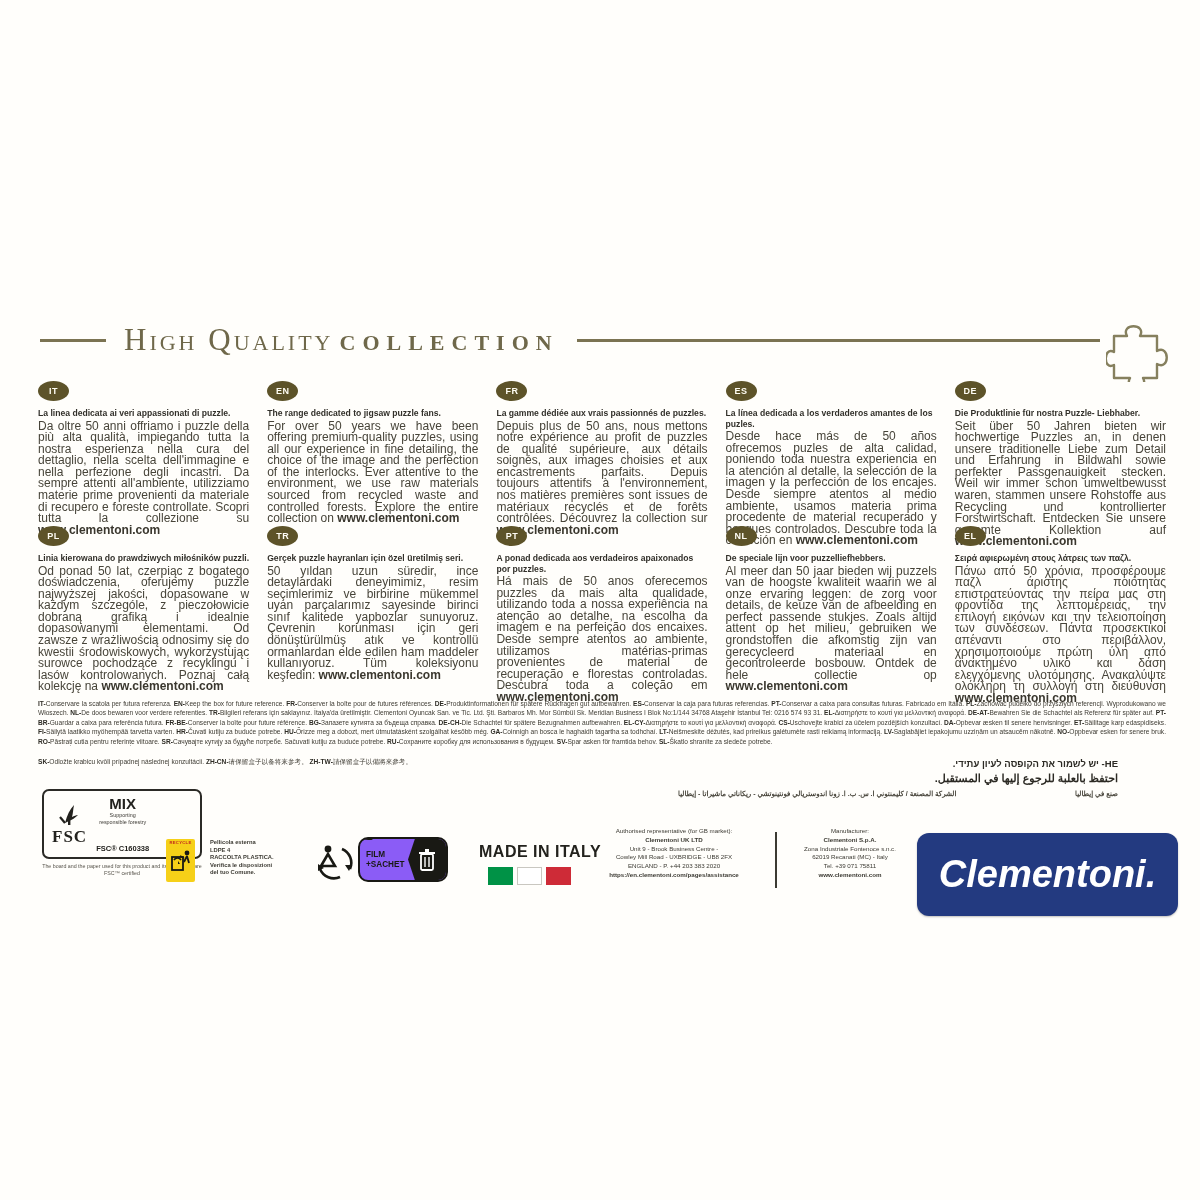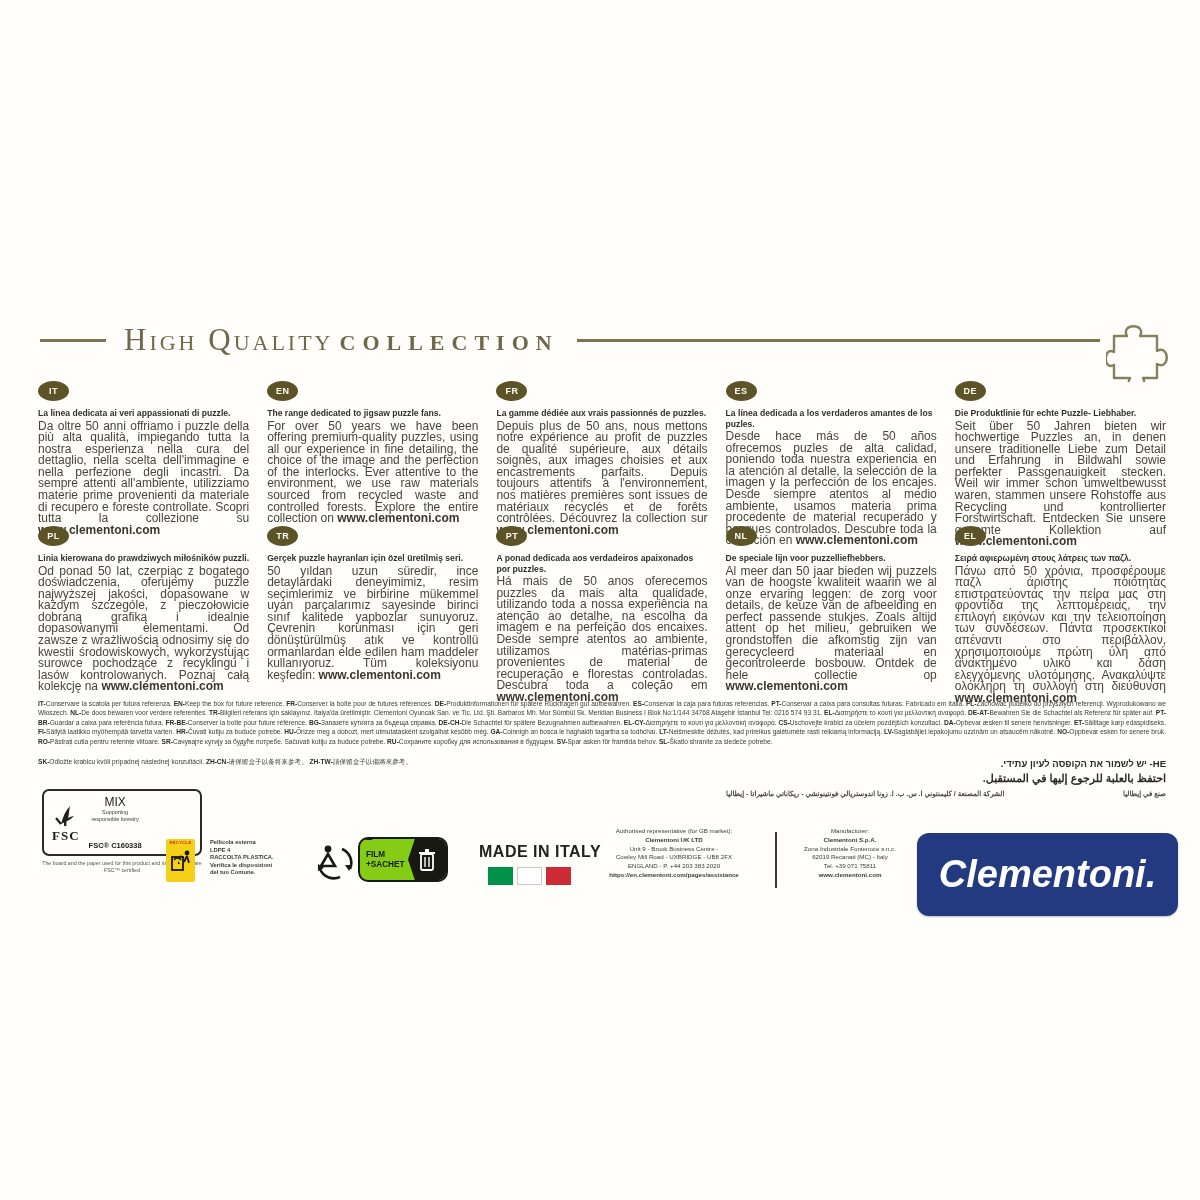--- a/index.html
+++ b/index.html
@@ -25,53 +25,53 @@
                 display:flex; align-items:center; justify-content:center;
                 font-size:9px; font-weight:bold; letter-spacing:0.5px; margin-bottom:7px; }
   .lang-heading { font-size:8.6px; font-weight:bold; color:#32302a; line-height:10.5px; margin-bottom:2px; }
   .lang-body { font-size:12px; line-height:11.6px; color:#474439; text-align:justify; }
   .lang-body b { color:#3a372e; }
 
   
   .notice { position:absolute; left:38px; top:699px; width:1128px;
             font-size:6.6px; line-height:9.4px; color:#3e3b33; text-align:justify; }
   .notice b { color:#2e2c25; }
-  .notice-tail-row { position:absolute; left:38px; top:757px; width:1128px; display:flex; justify-content:space-between; }
+  .notice-tail-row { position:absolute; left:38px; top:757px; width:1128px; display:flex; justify-content:flex-start; }
   .notice-tail { width:640px; font-size:6.6px; line-height:9.4px; color:#3e3b33; text-align:left; }
   .notice-tail b { color:#2e2c25; }
 
   
   .rtl-block { width:440px; text-align:right; direction:rtl; }
   .hebrew-line { font-size:9.5px; font-weight:bold; color:#2c2a24; line-height:13px; }
   .arabic-line { font-size:11px; font-weight:bold; color:#2c2a24; line-height:16px; }
   .arabic-small-row { display:flex; flex-direction:row; justify-content:space-between; direction:rtl; margin-top:4px; }
   .arabic-small { font-size:7px; color:#4a473d; font-weight:bold; }
 
   
   .fsc-wrap { position:absolute; left:42px; top:789px; width:170px; }
   .fsc-box { border:2px solid #2b2a26; border-radius:7px; padding:4px 8px; display:flex; gap:9px;
              align-items:center; width:160px; background:#fffefb; }
   .fsc-left { display:flex; flex-direction:column; align-items:center; }
-  .fsc-brand { font-family:"Liberation Serif", serif; font-weight:bold; font-size:13px; color:#22211d; letter-spacing:1px; }
+  .fsc-brand { font-family:"Liberation Serif", serif; font-weight:bold; font-size:17px; color:#22211d; letter-spacing:1px; }
   .fsc-right { display:flex; flex-direction:column; align-items:center; text-align:center; }
-  .fsc-mix { font-size:12px; font-weight:normal; color:#22211d; }
+  .fsc-mix { font-size:15px; font-weight:bold; color:#22211d; }
   .fsc-tagline { font-size:5.4px; color:#3c3a34; line-height:6.5px; }
   .fsc-code { font-size:7.5px; font-weight:bold; color:#22211d; margin-top:19px; }
   .fsc-caption { margin-top:4px; width:160px; font-size:5.3px; line-height:6.8px; color:#56534a; text-align:center; }
 
   .recycle-badge { position:absolute; left:166px; top:839px; width:29px; height:43px; background:#f6d018;
                    display:flex; flex-direction:column; align-items:center; border-radius:2px; padding-top:1px; }
   .recycle-label { font-size:4.2px; font-weight:bold; color:#c22a1e; letter-spacing:0.3px; }
   .recycle-caption { position:absolute; left:210px; top:839px; width:95px; font-size:5.8px; font-weight:bold;
                      line-height:7.6px; color:#3c3a33; white-space:pre-line; }
 
   .triman { position:absolute; left:312px; top:839px; }
 
   .film-box { position:absolute; left:358px; top:837px; width:90px; height:45px; border:2.5px solid #191914;
-              border-radius:10px; background:#84cc16; display:flex; overflow:hidden; }
+              border-radius:10px; background:#8b5cf6; display:flex; overflow:hidden; }
   .film-tab { position:absolute; left:0px; top:-10px; width:13px; height:11px; background:#191914; color:#fff;
               font-size:5.5px; font-weight:bold; display:flex; align-items:center; justify-content:center; border-radius:2px; }
   .film-text { flex:1; display:flex; flex-direction:column; justify-content:center; padding-left:6px;
                font-size:8.2px; font-weight:bold; color:#191914; line-height:9.5px; }
   .film-dark { width:38px; background:#191914; display:flex; align-items:center; justify-content:center;
                clip-path:polygon(18% 0,100% 0,100% 100%,18% 100%,0 50%); }
 
   .mii-wrap { position:absolute; left:479px; top:843px; width:100px; text-align:center; }
   .mii-label { font-size:16px; font-weight:bold; color:#23221d; letter-spacing:0.5px; white-space:nowrap; }
   .flag-row { display:flex; gap:4px; margin-top:6px; justify-content:center; }
@@ -129,21 +129,21 @@
       <div class="lang-heading">La gamme dédiée aux vrais passionnés de puzzles.</div>
       <div class="lang-body"><span>Depuis plus de 50 ans, nous mettons notre expérience au profit de puzzles de qualité supérieure, aux détails soignés, aux images choisies et aux encastrements parfaits. Depuis toujours attentifs à l'environnement, nos matières premières sont issues de matériaux recyclés et de forêts contrôlées. Découvrez la collection sur</span> <b>www.clementoni.com</b></div>
     </div>
     <div class="lang-block">
       <div class="lang-badge">ES</div>
       <div class="lang-heading">La línea dedicada a los verdaderos amantes de los puzles.</div>
       <div class="lang-body"><span>Desde hace más de 50 años ofrecemos puzles de alta calidad, poniendo toda nuestra experiencia en la atención al detalle, la selección de la imagen y la perfección de los encajes. Desde siempre atentos al medio ambiente, usamos materia prima procedente de material recuperado y bosques controlados. Descubre toda la colección en</span> <b>www.clementoni.com</b></div>
     </div>
     <div class="lang-block">
       <div class="lang-badge">DE</div>
-      <div class="lang-heading">Die Produktlinie für echte Puzzle- Liebhaber.</div>
+      <div class="lang-heading">Die Produktlinie für nostra Puzzle- Liebhaber.</div>
       <div class="lang-body"><span>Seit über 50 Jahren bieten wir hochwertige Puzzles an, in denen unsere traditionelle Liebe zum Detail und Erfahrung in Bildwahl sowie perfekter Passgenauigkeit stecken. Weil wir immer schon umweltbewusst waren, stammen unsere Rohstoffe aus Recycling und kontrollierter Forstwirtschaft. Entdecken Sie unsere gesamte Kollektion auf</span> <b>www.clementoni.com</b></div>
     </div>
     <div class="lang-block">
       <div class="lang-badge">PL</div>
       <div class="lang-heading">Linia kierowana do prawdziwych miłośników puzzli.</div>
       <div class="lang-body"><span>Od ponad 50 lat, czerpiąc z bogatego doświadczenia, oferujemy puzzle najwyższej jakości, dopasowane w każdym szczególe, z pieczołowicie dobraną grafiką i idealnie dopasowanymi elementami. Od zawsze z wrażliwością odnosimy się do kwestii środowiskowych, wykorzystując surowce pochodzące z recyklingu i lasów kontrolowanych. Poznaj całą kolekcję na</span> <b>www.clementoni.com</b></div>
     </div>
     <div class="lang-block">
       <div class="lang-badge">TR</div>
       <div class="lang-heading">Gerçek puzzle hayranları için özel üretilmiş seri.</div>

